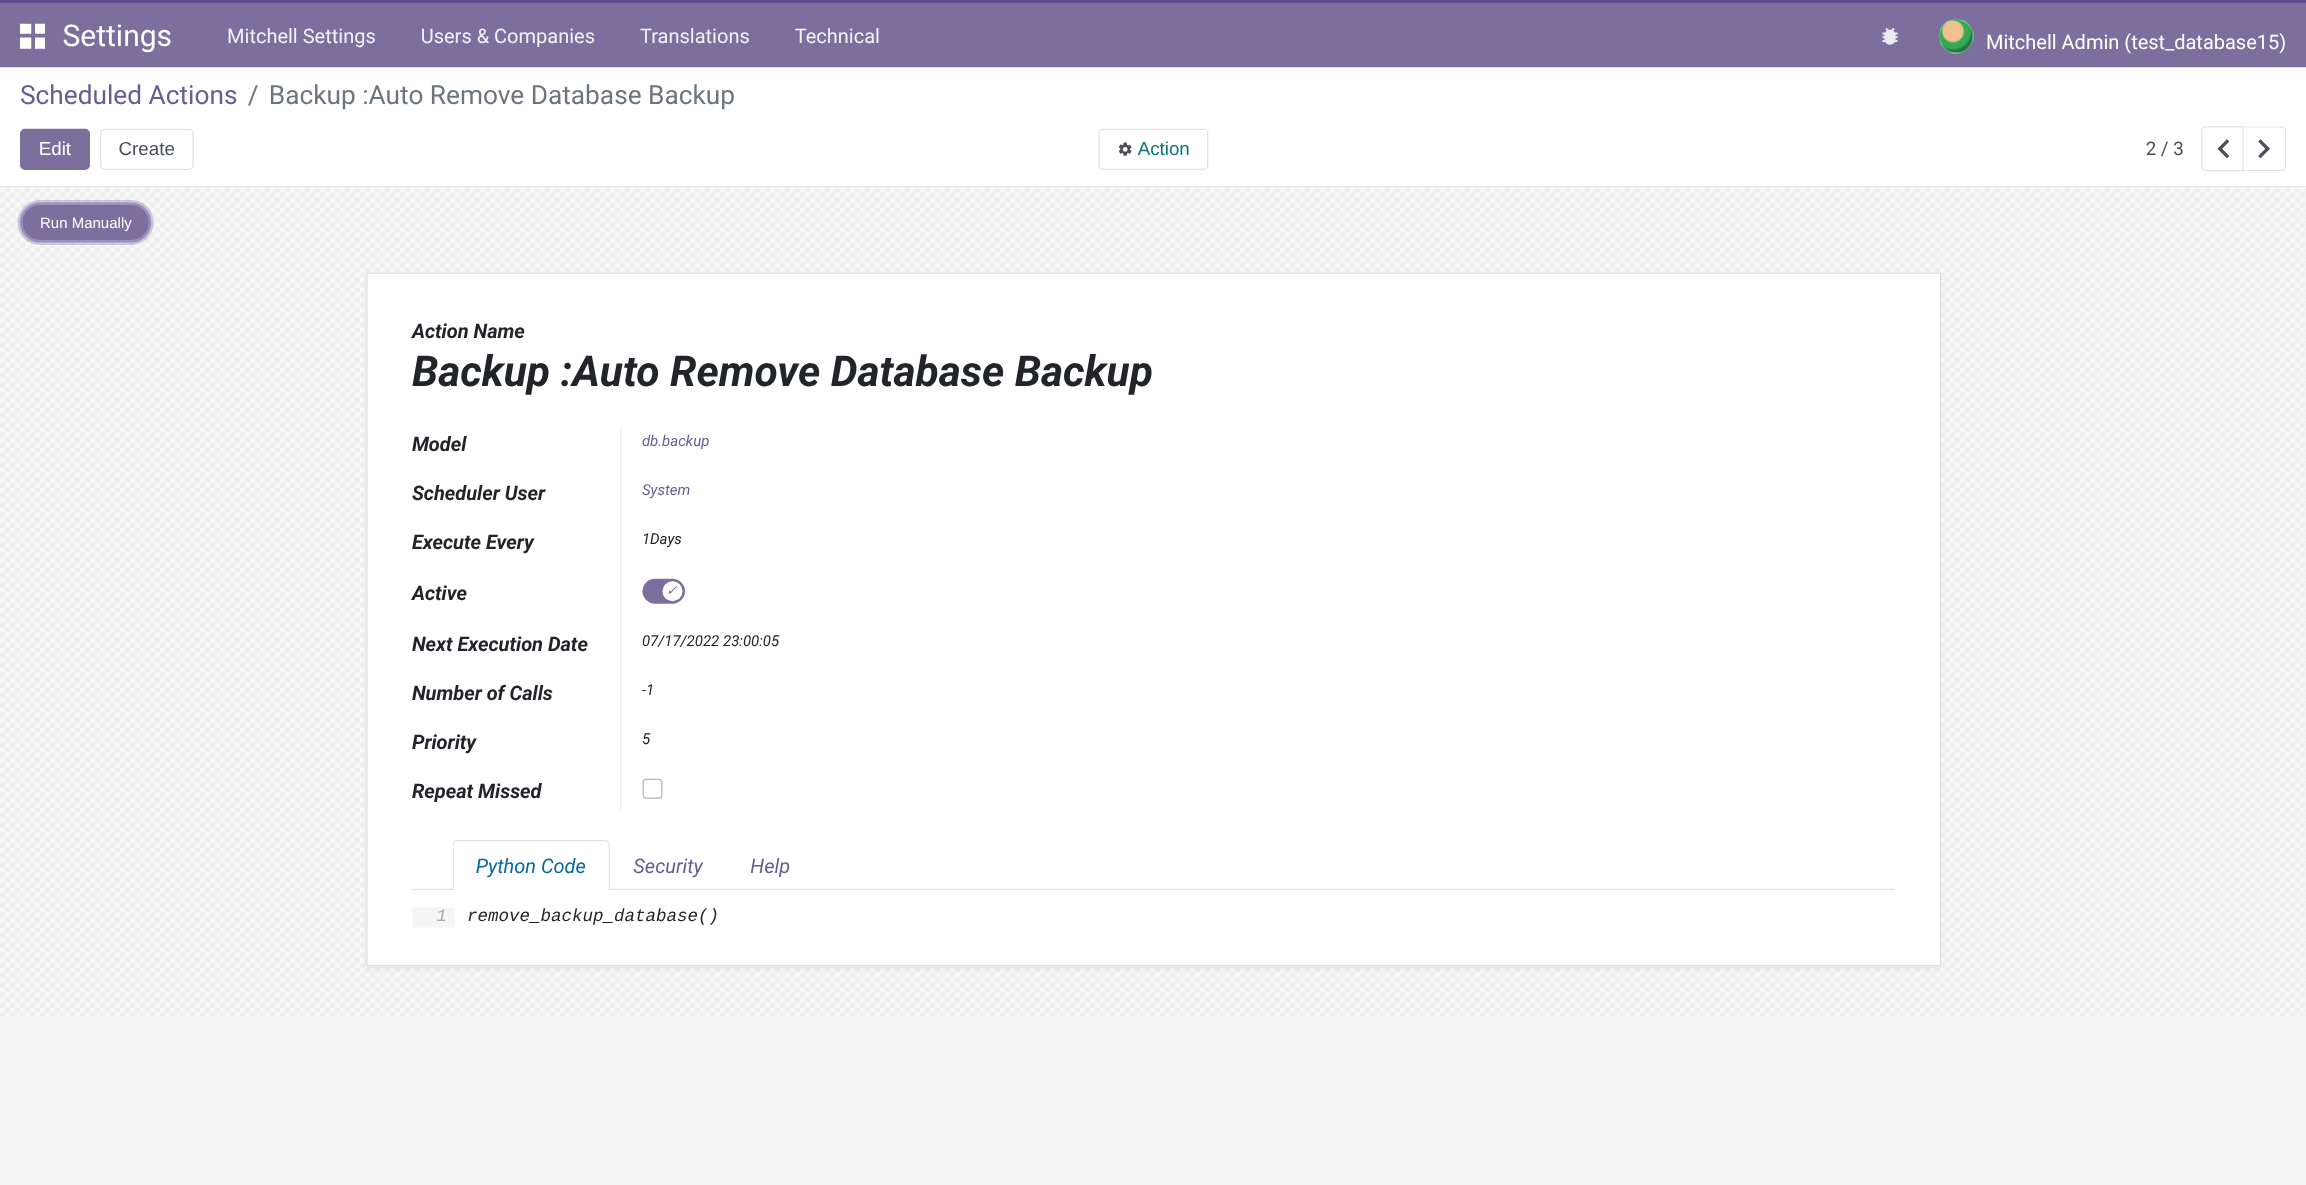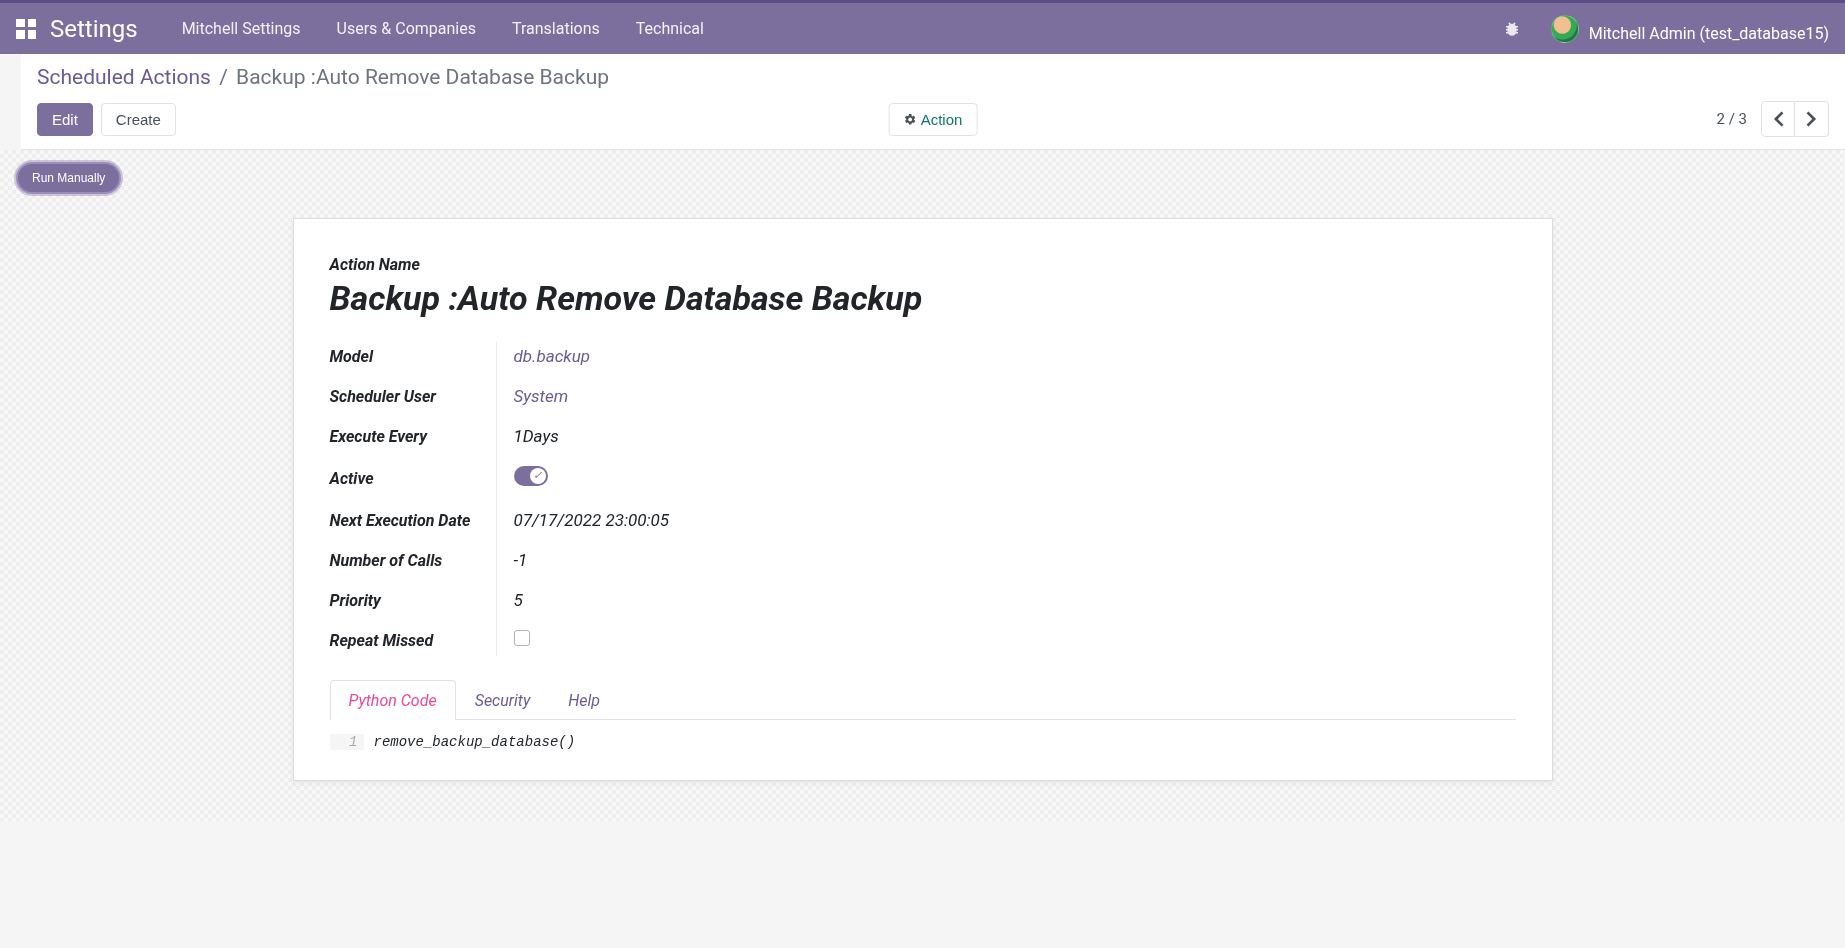--- a/index.html
+++ b/index.html
@@ -58,21 +58,20 @@
     background: radial-gradient(circle at 40% 35%, #f0c090 0 35%, #3a5 40% 60%, #274 65%);
     border: 1px solid rgba(255,255,255,0.3);
   }
   .user-name { color: #fff; font-size: 16px; }
 
   
   .control-bar {
     background: #fff;
     border-bottom: 1px solid #dee2e6;
     padding: 10px 16px 12px;
-    margin-left: 21px;
   }
   .breadcrumb { font-size: 21px; margin-bottom: 10px; line-height: 1.3; }
   .breadcrumb a { color: #6b5b95; text-decoration: none; cursor: pointer; }
   .breadcrumb .sep { color: #6c757d; margin: 0 3px; }
   .breadcrumb .current { color: #6c757d; }
   .control-row { display: flex; align-items: center; }
   .btn {
     border: 1px solid #dee2e6;
     background: #fff;
     padding: 7px 14px;
@@ -150,21 +149,21 @@
   .h1 { font-size: 34px; font-weight: 700; margin-bottom: 28px; color: #212529; }
 
   .field-grid { display: grid; grid-template-columns: 174px 1fr; row-gap: 20px; margin-bottom: 30px; position: relative; max-width: 700px;}
   .field-grid::after {
     content: "";
     position: absolute;
     left: 166px; top: -4px; bottom: -6px;
     border-left: 1px solid #e9ecef;
   }
   .fl { font-weight: 700; font-size: 16px; align-self: center; }
-  .fv { font-size: 17px; color: #212529; padding-left: 10px; }
+  .fv { font-size: 12px; color: #212529; padding-left: 10px; }
   .fv a, .link-like { color: #6b5b95; cursor: pointer; }
 
   .toggle {
     width: 34px; height: 20px; border-radius: 10px; background: #7c6f9e;
     position: relative; display: inline-block;
   }
   .toggle::after {
     content: "✓";
     position: absolute; right: 2px; top: 2px;
     width: 16px; height: 16px; background: #fff; border-radius: 50%;
@@ -179,24 +178,25 @@
   .tab {
     padding: 10px 18px;
     font-size: 16px;
     color: #6b5b95;
     cursor: pointer;
     border: 1px solid transparent;
     border-bottom: none;
     margin-bottom: -1px;
   }
   .tab.active {
-    color: #ec4899;
+    color: #0369a1;
     background: #fff;
     border-color: #dee2e6;
     border-radius: 4px 4px 0 0;
+    margin-left: 32px;
   }
   .code-area { margin-top: 14px; font-family: "Courier New", monospace; font-size: 14px; }
   .code-line { display: flex; }
   .gutter { width: 34px; text-align: right; color: #aaa; background: #f5f5f5; padding-right: 6px; margin-right: 10px; user-select:none; }
 </style>
 </head>
 <body>
 
 <div class="top-thin"></div>
 

